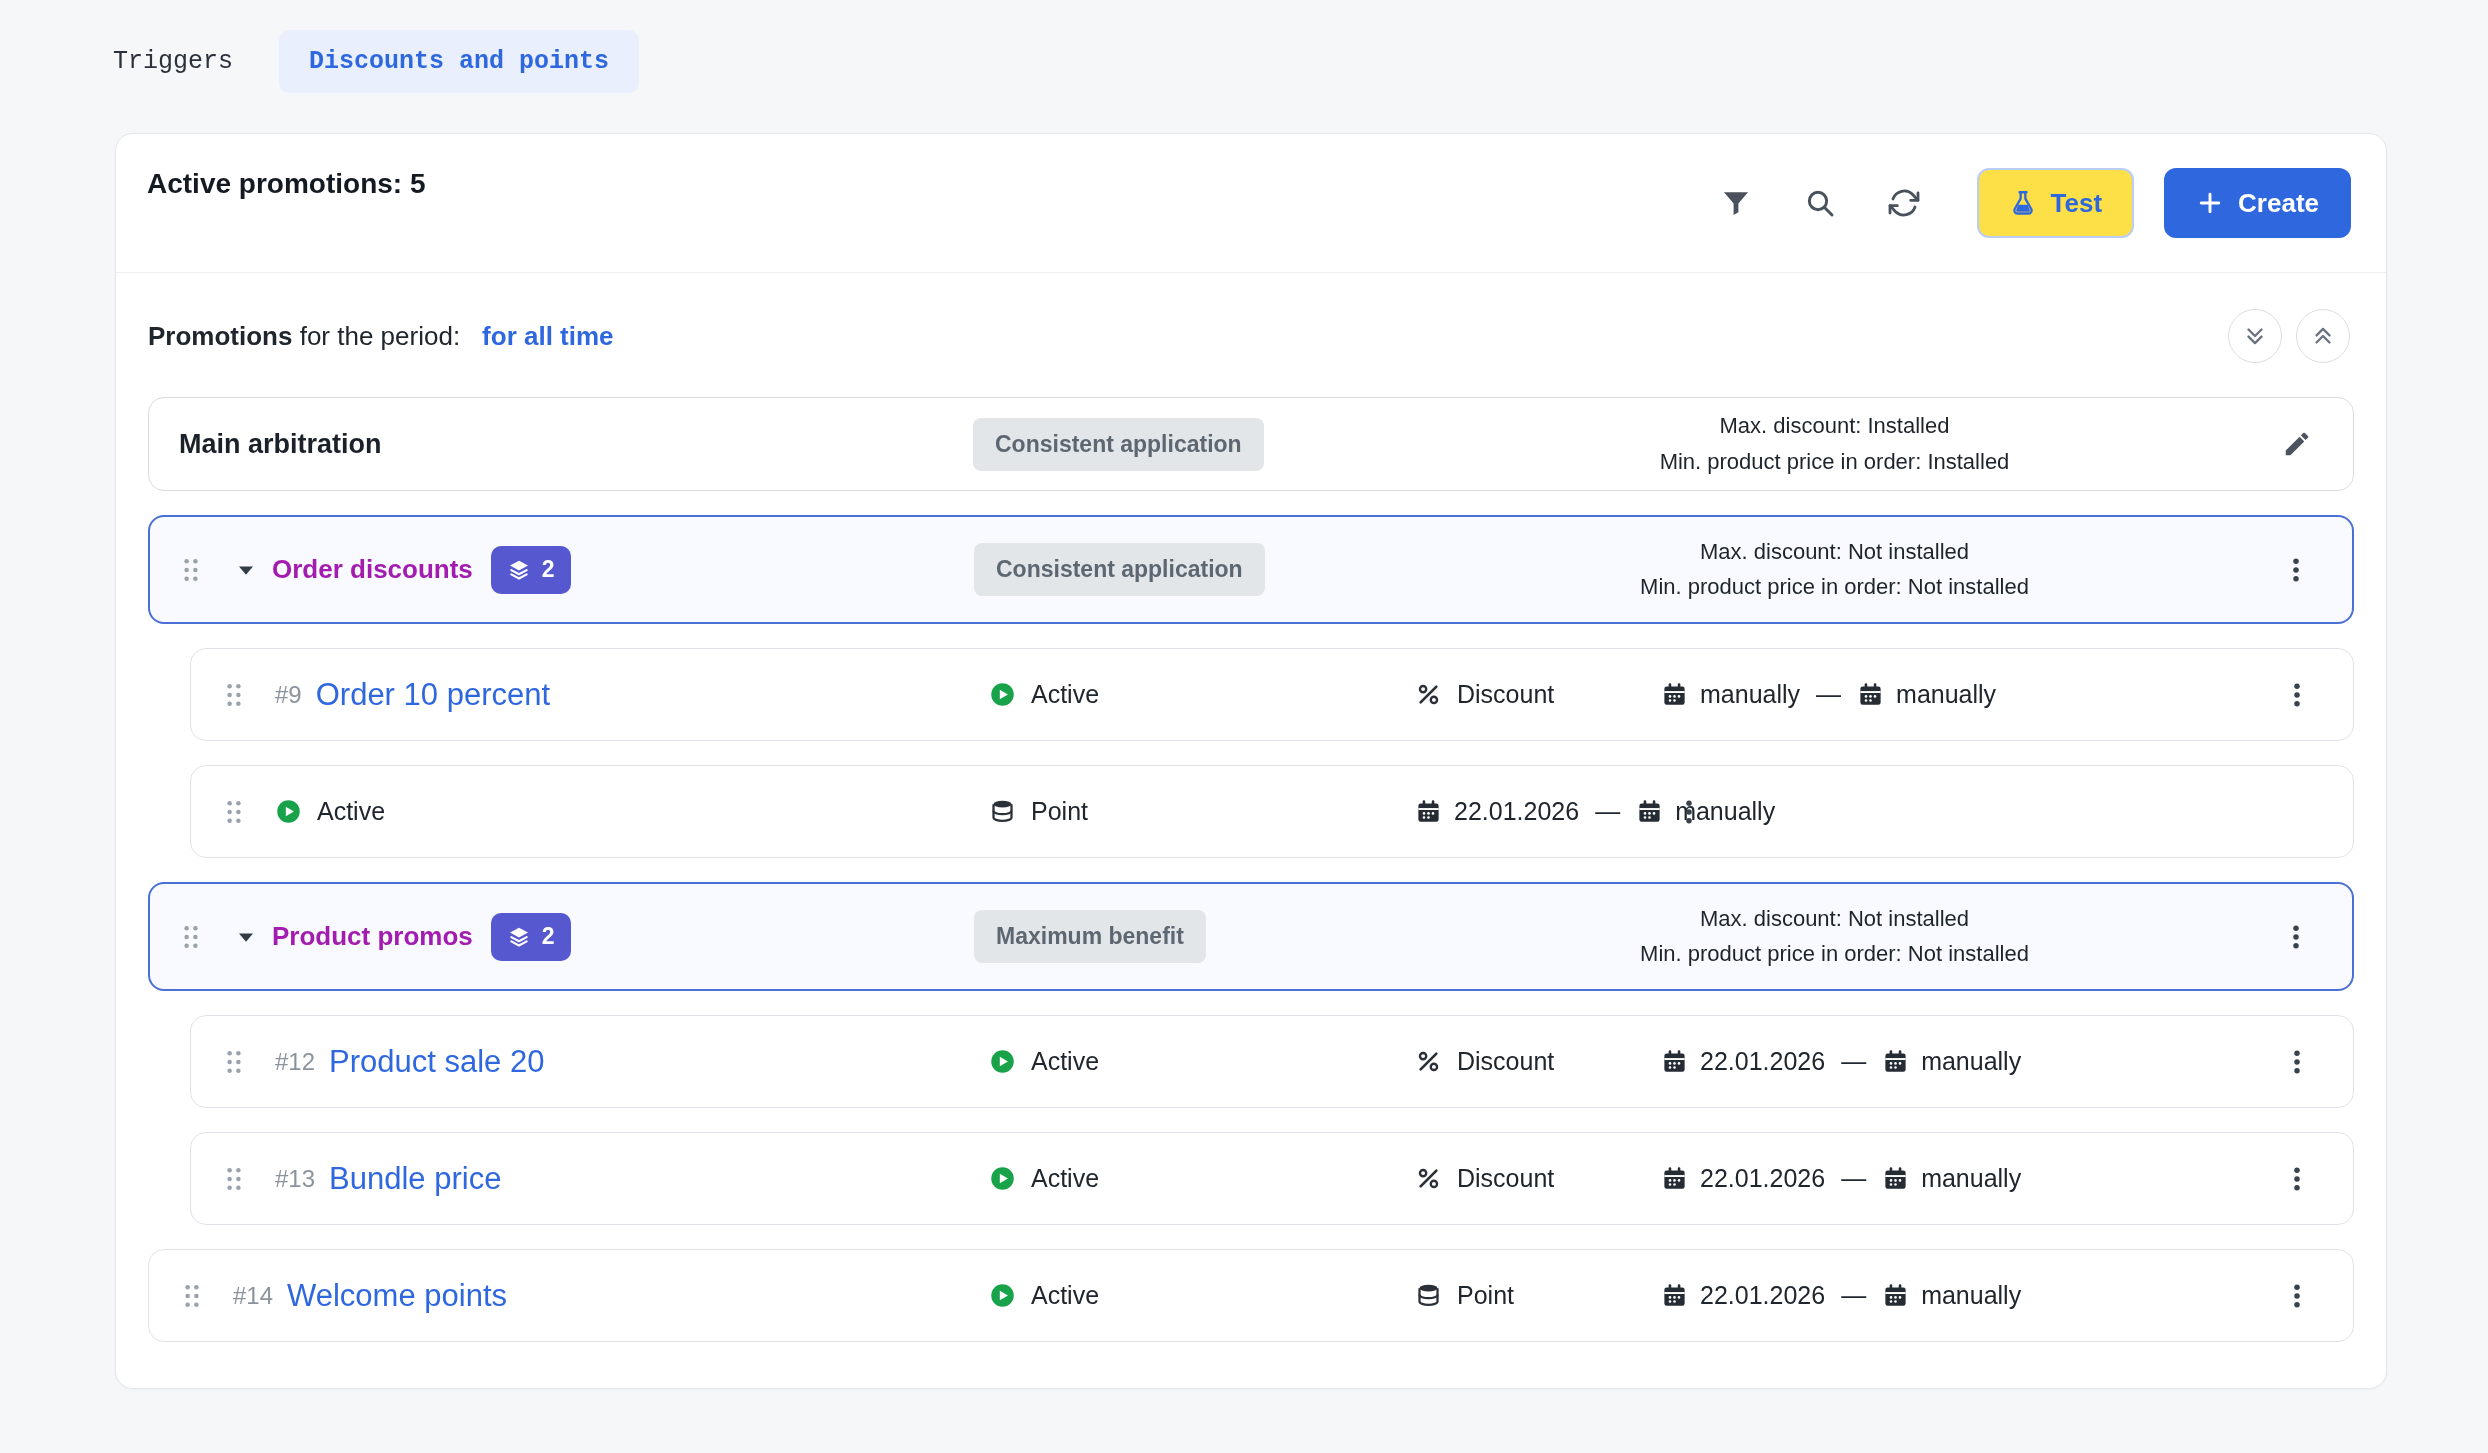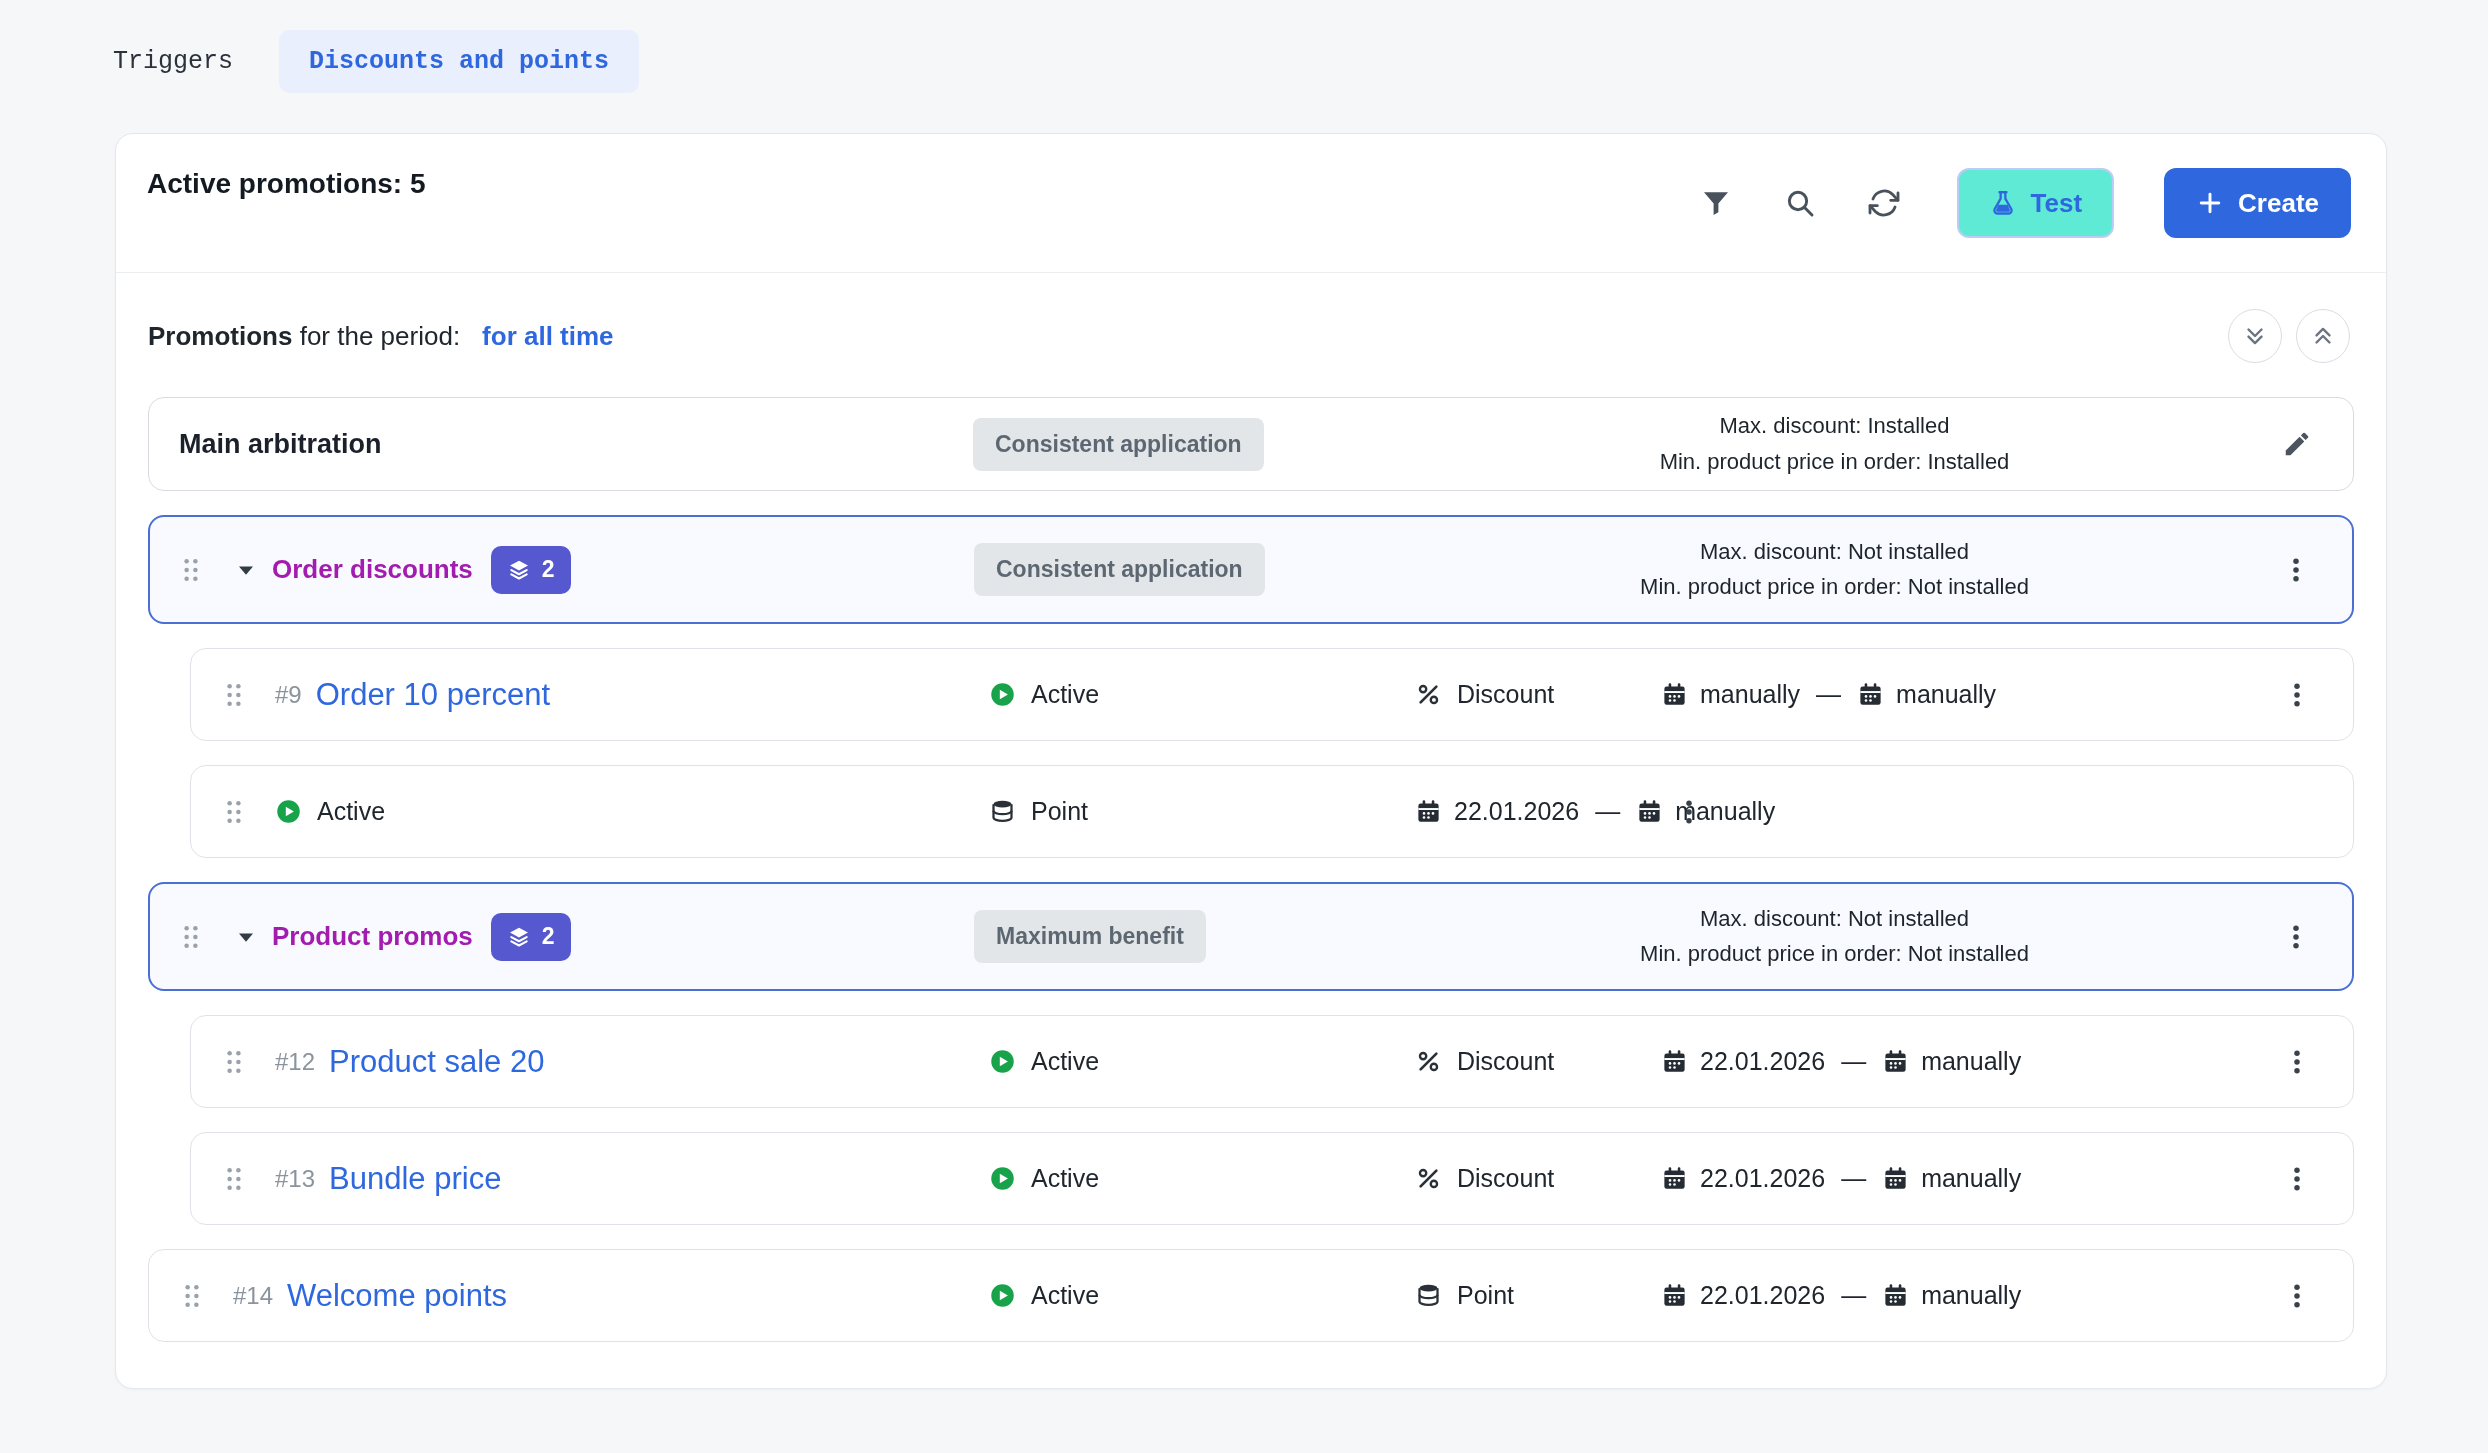--- a/index.html
+++ b/index.html
@@ -43,25 +43,25 @@
     width:54px;height:54px;display:flex;align-items:center;justify-content:center;
     background:none;border:none;color:#49525c;cursor:pointer;padding:0;
   }
   .icon-btn .ic{width:32px;height:32px;}
   .btn{
     height:70px;border-radius:12px;font-size:26px;font-weight:600;
     display:inline-flex;align-items:center;gap:14px;cursor:pointer;
     font-family:inherit;
   }
   .btn-outline{
-    margin-left:16px;padding:8px 30px;background:#5eead4;color:var(--accent);
+    margin-left:16px;padding:8px 30px;background:#fde047;color:var(--accent);
     border:2px solid #b9cdf5;
   }
   .btn-primary{
-    margin-left:20px;padding:0 32px;background:var(--accent);color:#fff;border:none;
+    padding:0 32px;background:var(--accent);color:#fff;border:none;
   }
   .btn .ic{width:28px;height:28px;}
 
   
   .card-body{padding:0 32px 46px 32px;}
   .period-row{display:flex;align-items:center;padding:36px 4px 30px 0;}
   .period-text{font-size:26px;color:#20262e;}
   .period-text b{font-weight:700;}
   .period-link{
     margin-left:22px;font-size:26px;font-weight:600;color:var(--accent);

